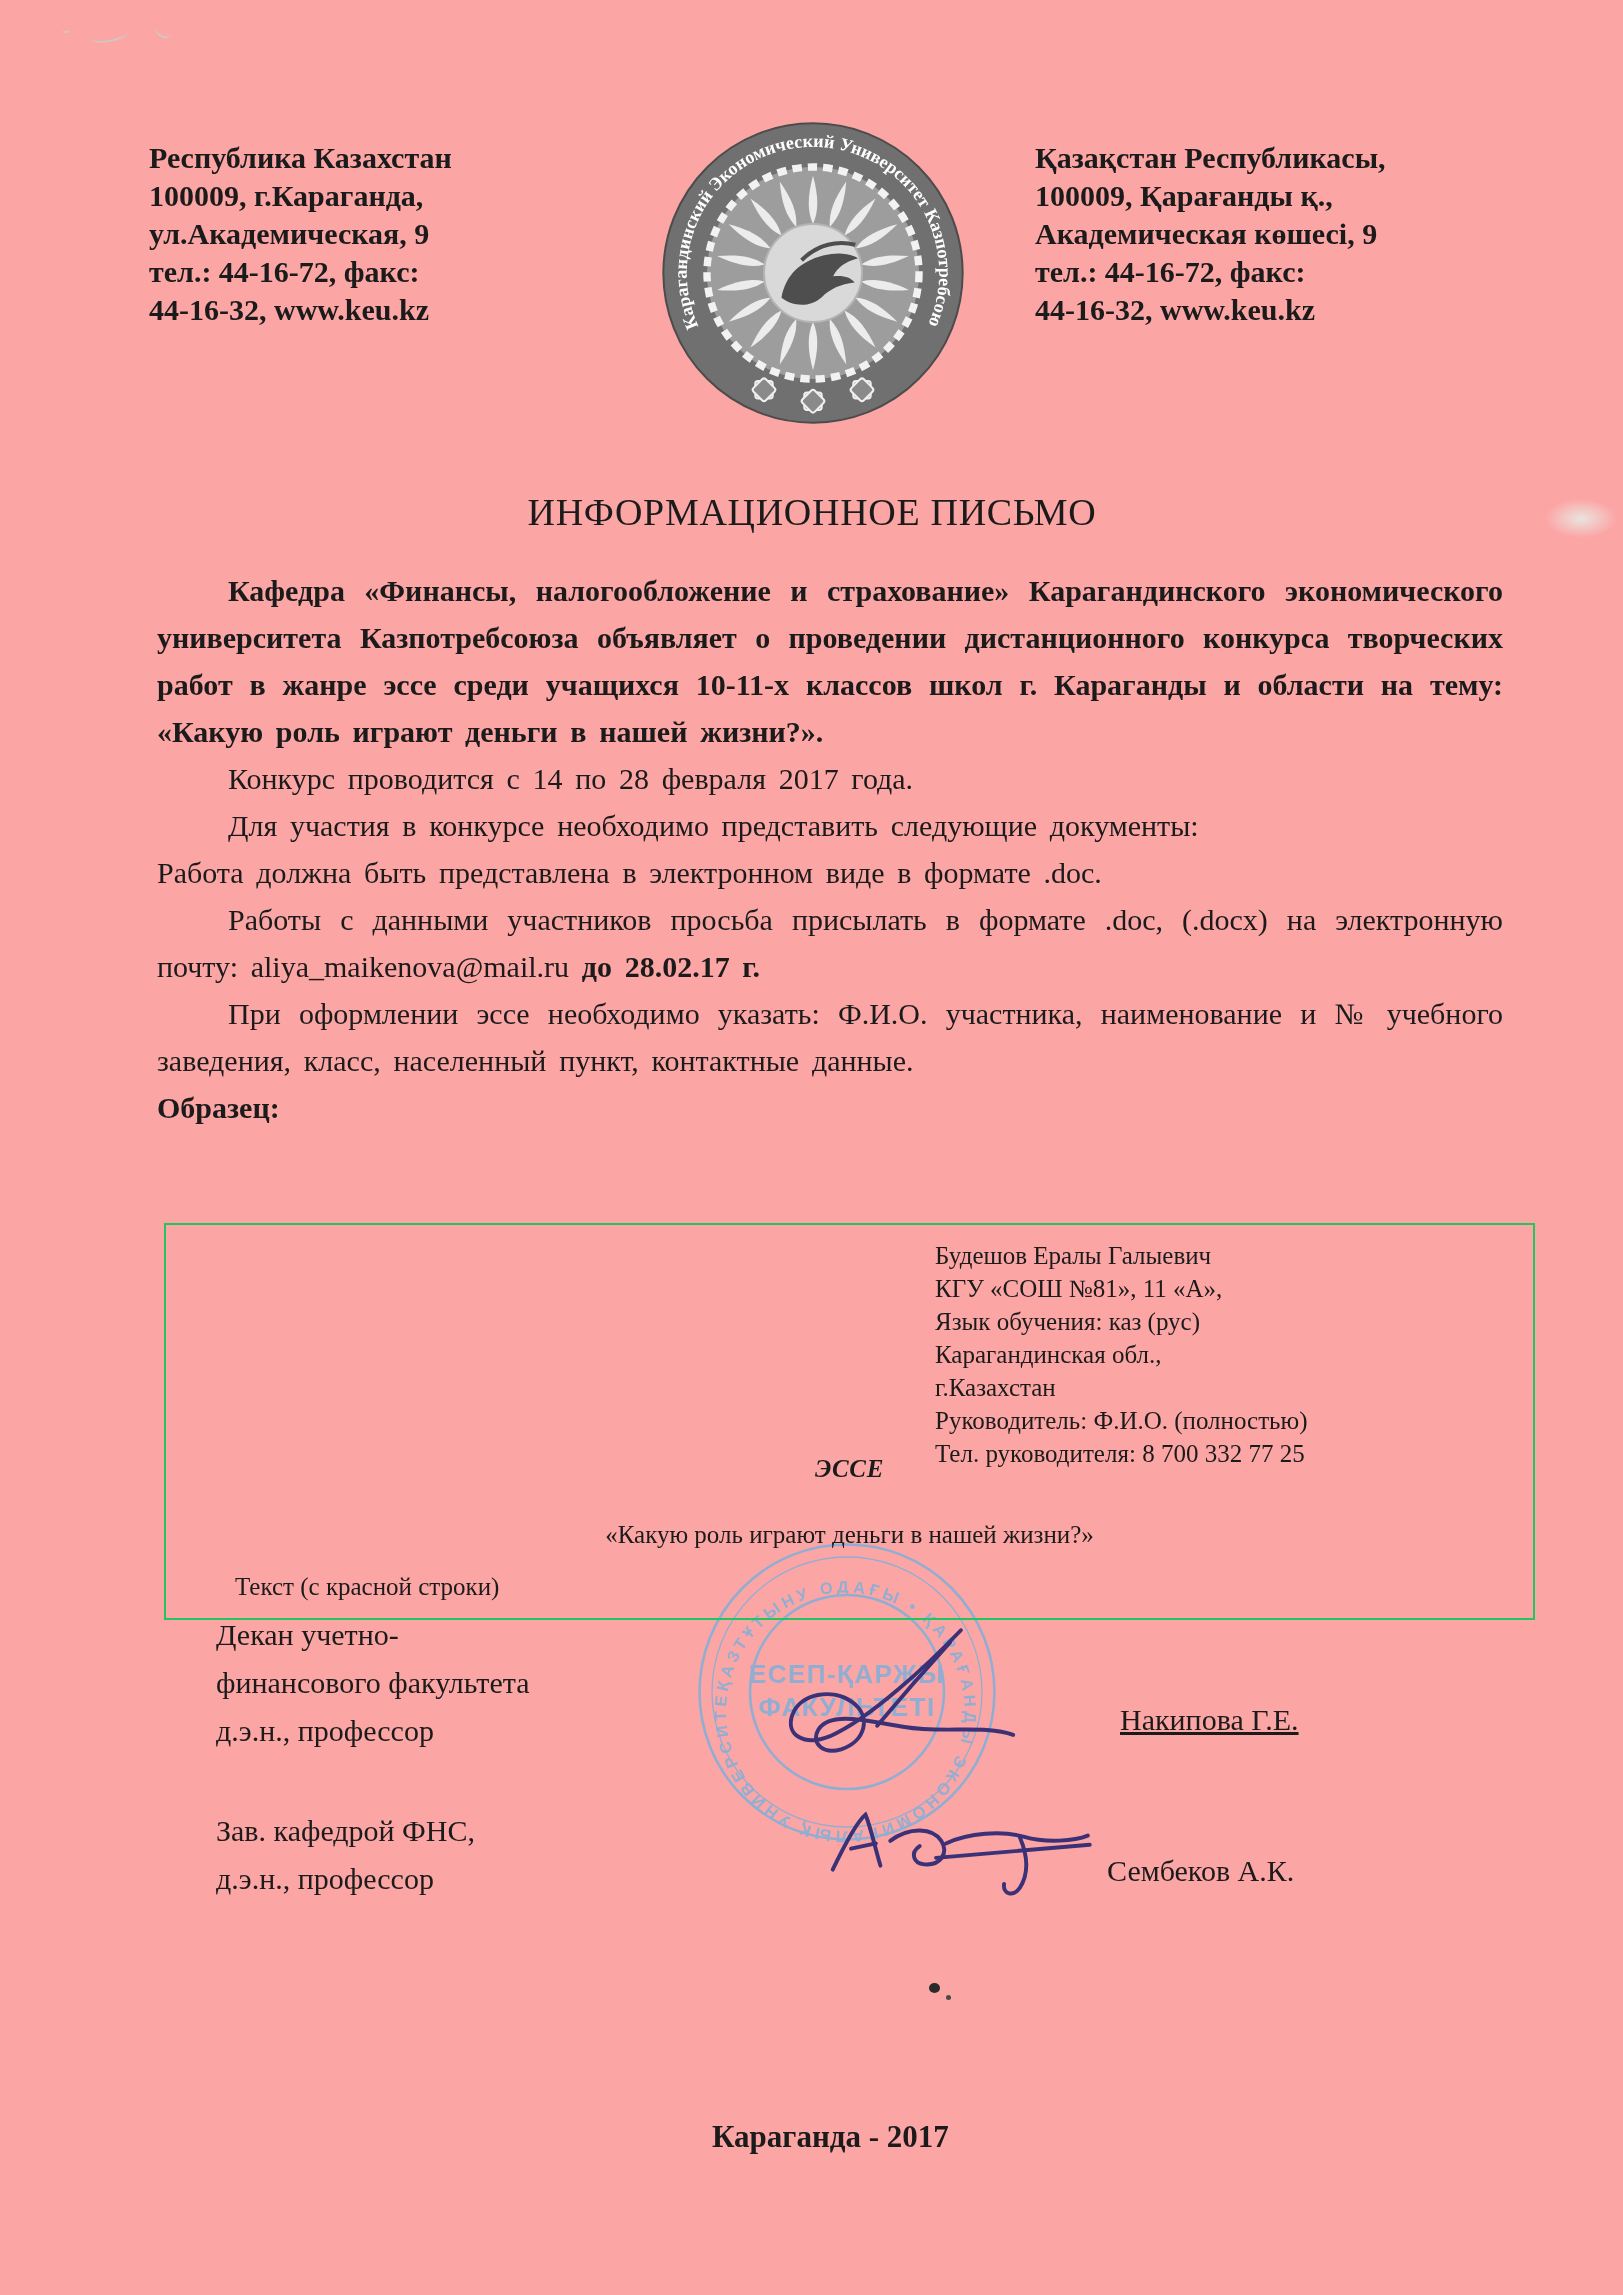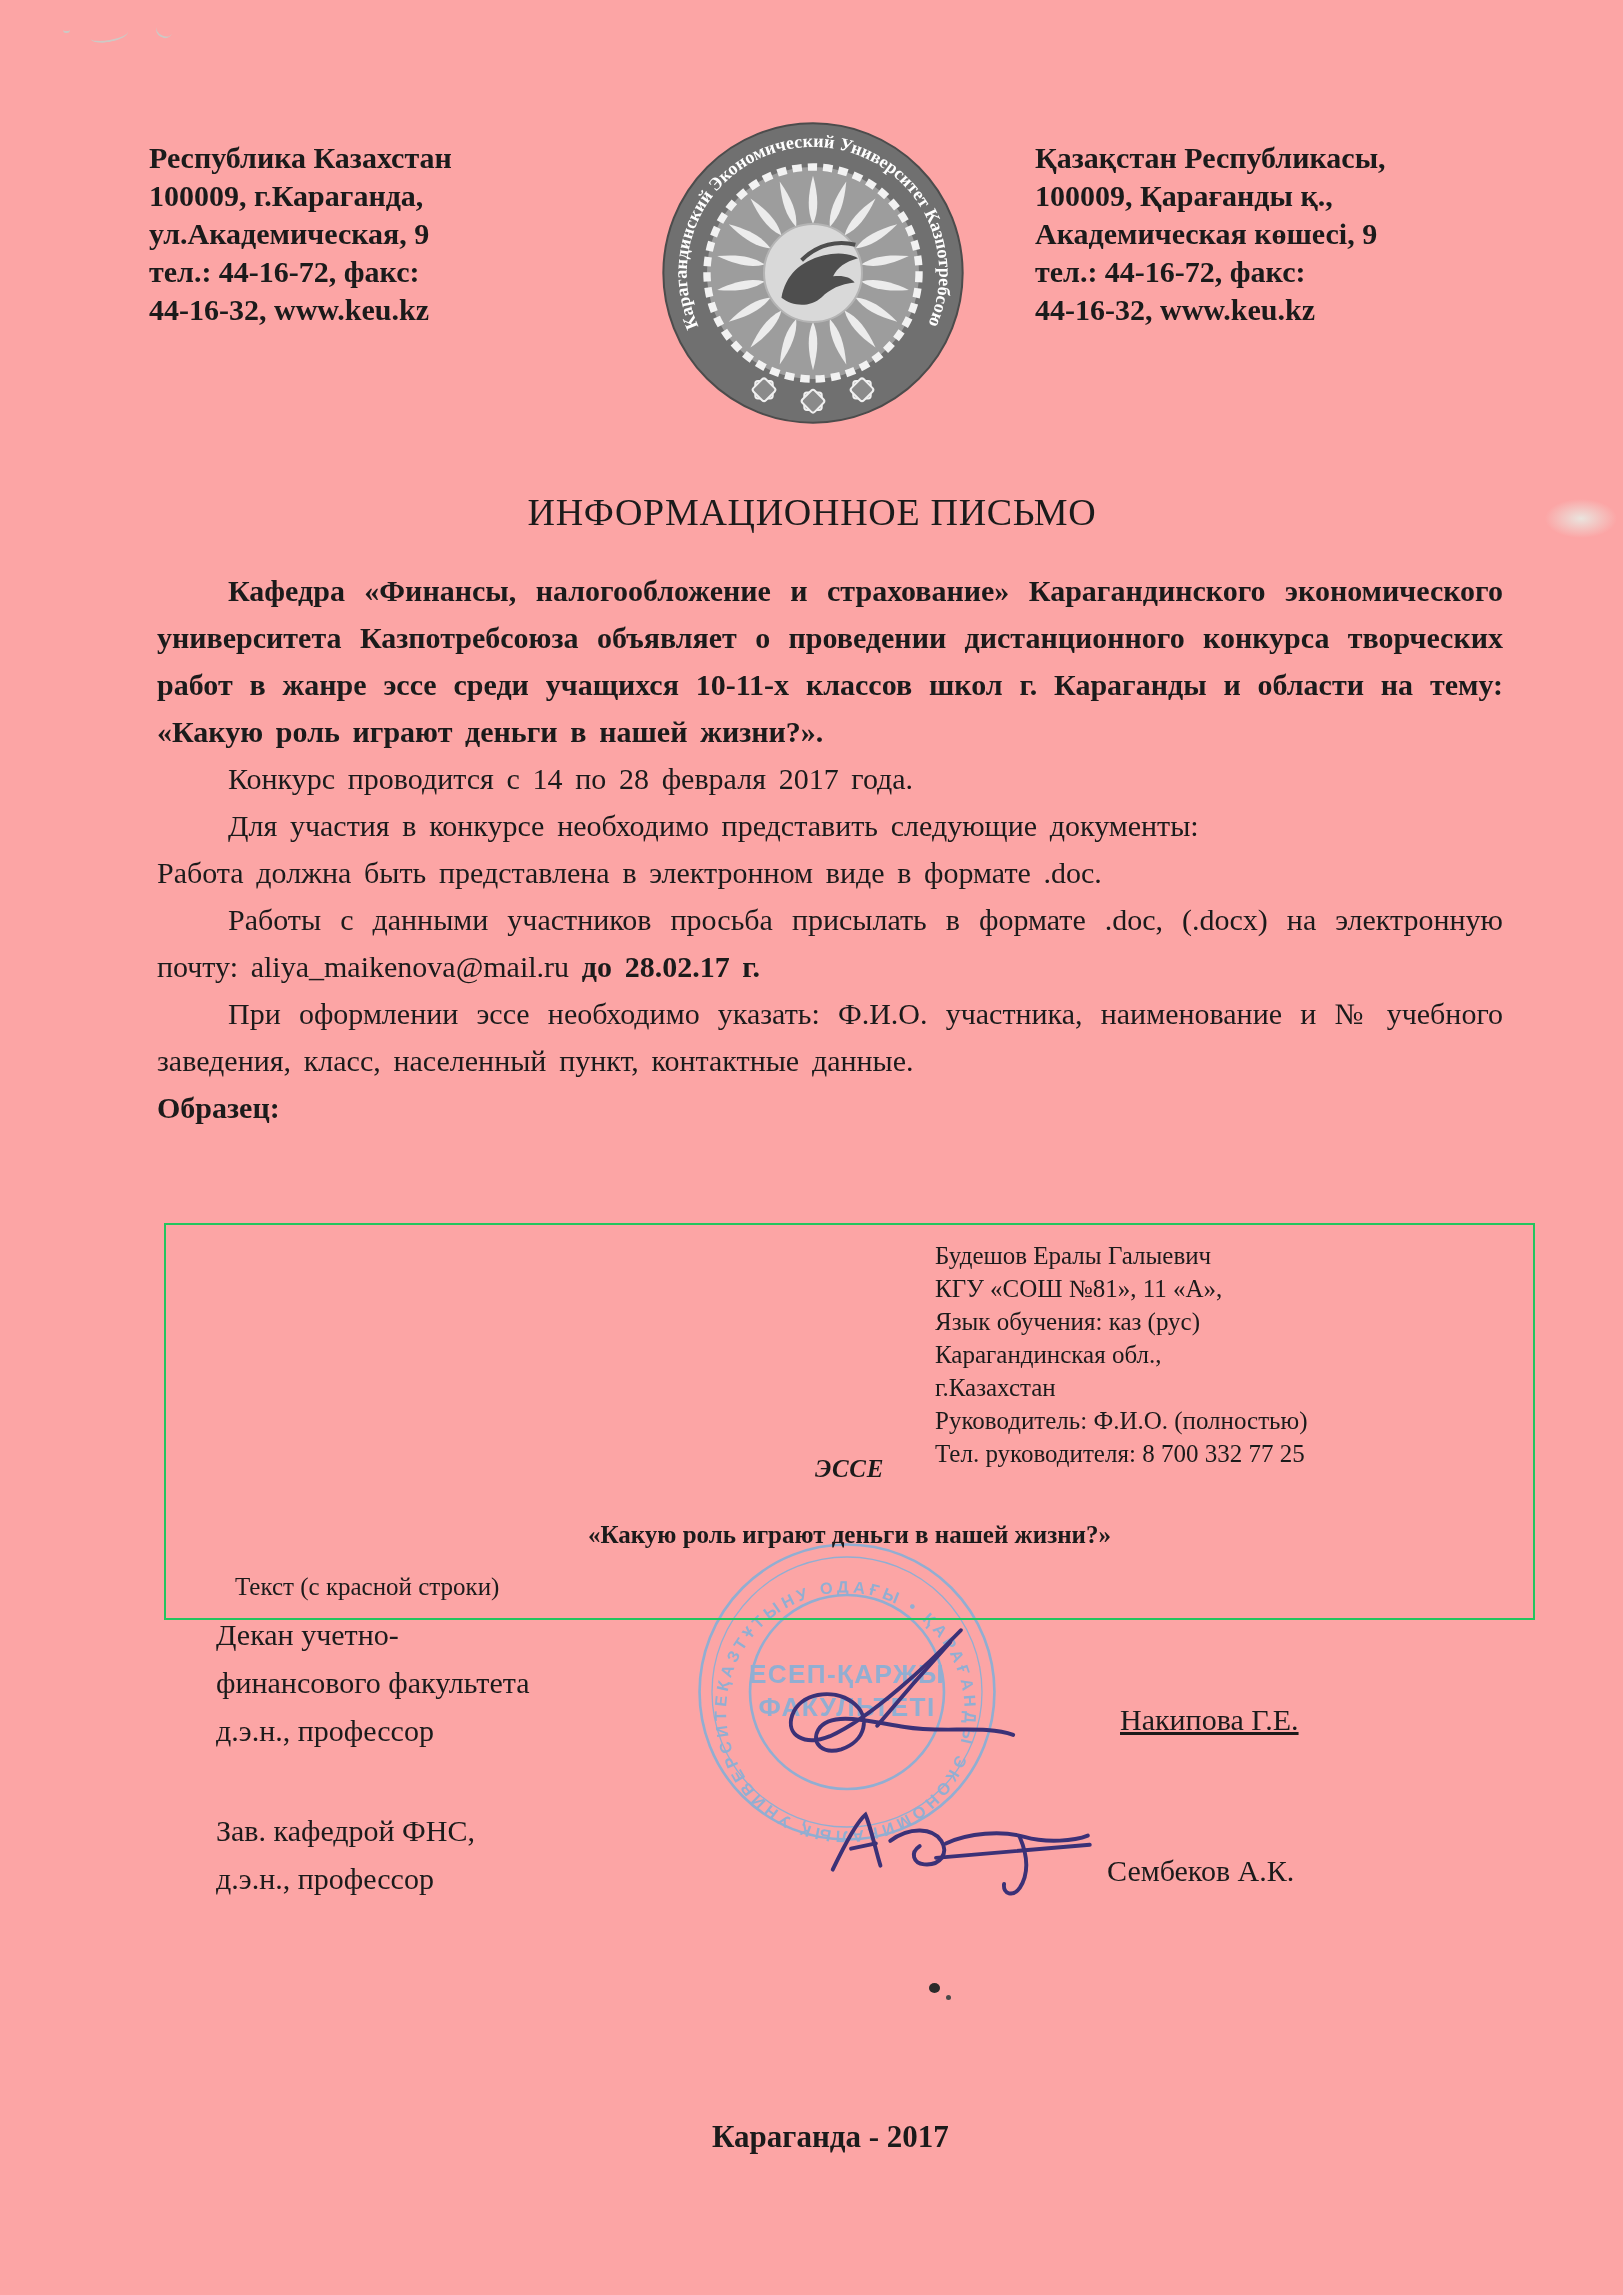--- a/index.html
+++ b/index.html
@@ -26,21 +26,21 @@
   .bold{font-weight:bold;}
   .sample-label{font-weight:bold;text-align:left;}
 
   
   .sample-box{position:absolute;left:164px;top:1183px;width:1367px;height:393px;
               border:2px solid #22c55e;z-index:2;margin-top:40px;}
   .sample-info{position:absolute;left:769px;top:14.4px;font-size:25px;line-height:33px;white-space:nowrap;}
   .essay-heading{position:absolute;left:0;top:230px;width:100%;text-align:center;
                  font-size:25px;font-weight:bold;letter-spacing:0.7px;font-style:italic;}
   .essay-topic{position:absolute;left:0;top:296px;width:100%;text-align:center;
-               font-size:25px;font-weight:bold;}
+               font-size:25px;font-weight:normal;}
   .text-note{position:absolute;left:69px;top:348px;font-size:25px;}
 
   
   .stamp{position:absolute;left:693px;top:1538px;width:308px;height:308px;z-index:1;opacity:.85;}
   .sig-overlay{position:absolute;left:720px;top:1591px;width:419px;height:327px;z-index:3;}
 
   .sig-pos{position:absolute;left:216px;font-size:30px;line-height:48px;white-space:nowrap;font-family:Liberation Serif, serif;}
   .sig-pos-1{top:1611px;}
   .sig-pos-2{top:1807px;}
   .sig-name{position:absolute;font-size:30px;white-space:nowrap;}

